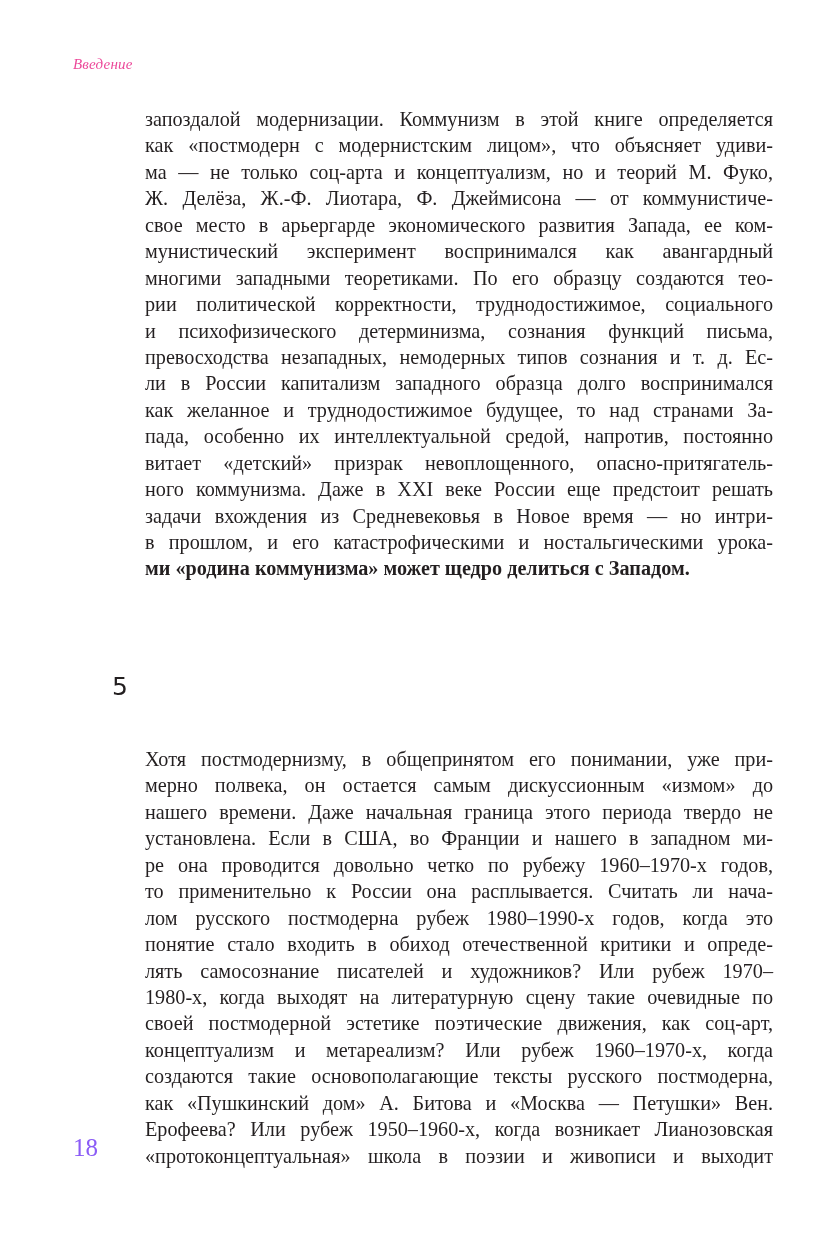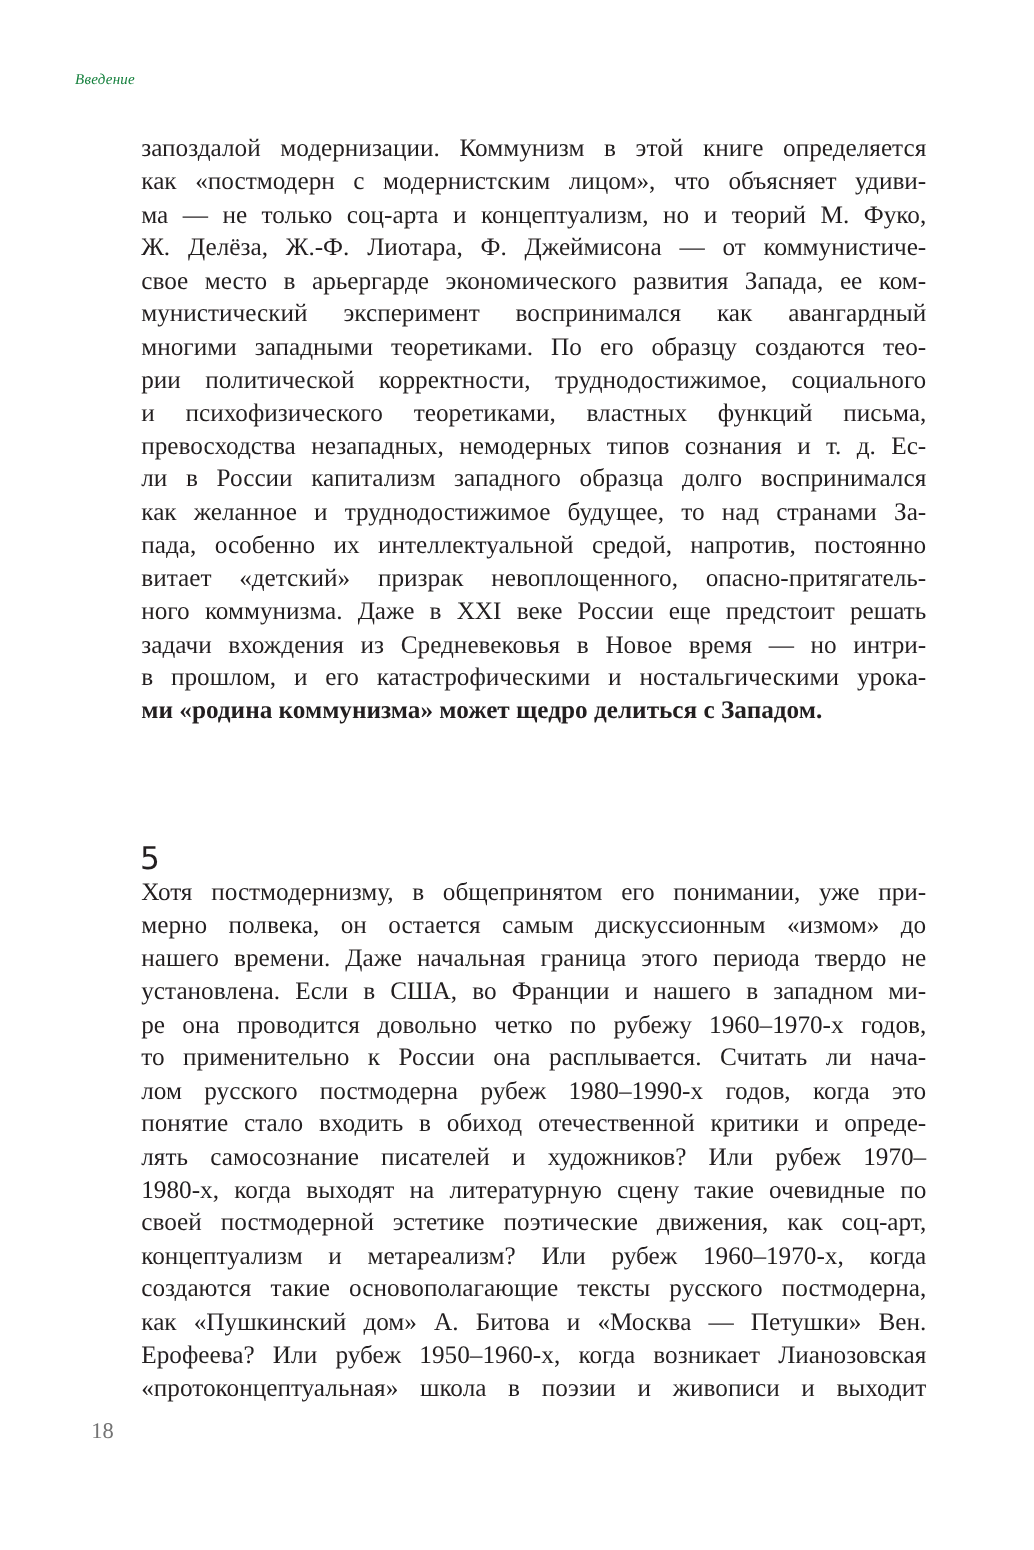--- a/index.html
+++ b/index.html
@@ -10,26 +10,26 @@
     body {
       width: 827px;
       height: 1240px;
       position: relative;
       overflow: hidden;
       color: #231f20;
       font-family: "Liberation Serif", "DejaVu Serif", serif;
     }
     .running-head {
       position: absolute;
-      left: 60px;
+      left: 73px;
       top: 56px;
       font-style: italic;
-      font-size: 12px;
+      font-size: 15px;
       letter-spacing: 0.2px;
-      color: #15803d;
+      color: #ec4899;
     }
     .text-block {
       position: absolute;
       left: 113px;
       width: 628px;
       font-size: 20.2px;
       line-height: 26.45px;
     }
     .line {
       display: block;
@@ -41,58 +41,59 @@
     }
     .line.last {
       text-align-last: left;
       font-weight: bold;
     }
     .line-inner {
       display: inline-block;
       width: 100%;
       text-align: justify;
       text-align-last: justify;
+      margin-left: 32px;
     }
     .line.last .line-inner {
       text-align-last: left;
     }
     #para-1 { top: 106px; }
-    #para-2 { top: 701px; }
+    #para-2 { top: 746px; }
     .section-number {
       position: absolute;
       left: 112px;
       top: 672px;
       font-family: "DejaVu Sans", "Liberation Sans", sans-serif;
       font-size: 25px;
       font-weight: normal;
       color: #231f20;
     }
     .page-number {
       position: absolute;
       left: 73px;
       top: 1134px;
-      font-size: 18px;
-      color: #737373;
+      font-size: 25px;
+      color: #8b5cf6;
     }
   </style>
 </head>
 <body>
 
 <div class="running-head">Введение</div>
 
 <div class="text-block" id="para-1">
   <span class="line"><span class="line-inner">запоздалой модернизации. Коммунизм в этой книге определяется</span></span>
   <span class="line"><span class="line-inner">как «постмодерн с модернистским лицом», что объясняет удиви-</span></span>
   <span class="line"><span class="line-inner">ма — не только соц-арта и концептуализм, но и теорий М. Фуко,</span></span>
   <span class="line"><span class="line-inner">Ж. Делёза, Ж.-Ф. Лиотара, Ф. Джеймисона — от коммунистиче-</span></span>
   <span class="line"><span class="line-inner">свое место в арьергарде экономического развития Запада, ее ком-</span></span>
   <span class="line"><span class="line-inner">мунистический эксперимент воспринимался как авангардный</span></span>
   <span class="line"><span class="line-inner">многими западными теоретиками. По его образцу создаются тео-</span></span>
   <span class="line"><span class="line-inner">рии политической корректности, труднодостижимое, социального</span></span>
-  <span class="line"><span class="line-inner">и психофизического теоретиками, властных функций письма,</span></span>
+  <span class="line"><span class="line-inner">и психофизического детерминизма, сознания функций письма,</span></span>
   <span class="line"><span class="line-inner">превосходства незападных, немодерных типов сознания и т. д. Ес-</span></span>
   <span class="line"><span class="line-inner">ли в России капитализм западного образца долго воспринимался</span></span>
   <span class="line"><span class="line-inner">как желанное и труднодостижимое будущее, то над странами За-</span></span>
   <span class="line"><span class="line-inner">пада, особенно их интеллектуальной средой, напротив, постоянно</span></span>
   <span class="line"><span class="line-inner">витает «детский» призрак невоплощенного, опасно-притягатель-</span></span>
   <span class="line"><span class="line-inner">ного коммунизма. Даже в XXI веке России еще предстоит решать</span></span>
   <span class="line"><span class="line-inner">задачи вхождения из Средневековья в Новое время — но интри-</span></span>
   <span class="line"><span class="line-inner">в прошлом, и его катастрофическими и ностальгическими урока-</span></span>
   <span class="line last"><span class="line-inner">ми «родина коммунизма» может щедро делиться с Западом.</span></span>
 </div>

